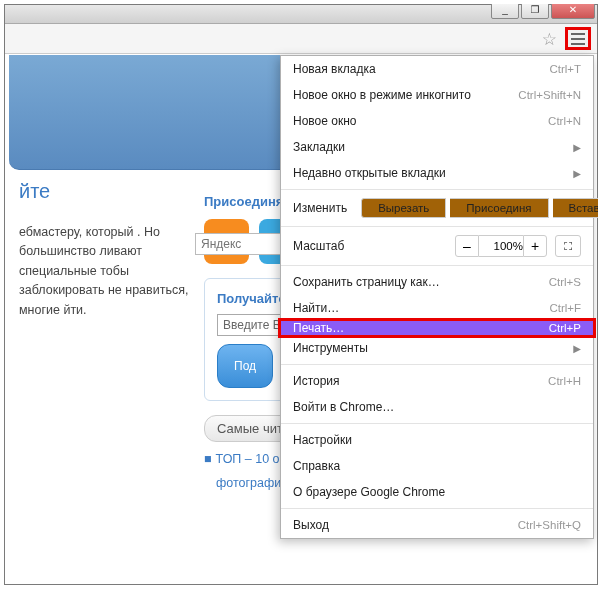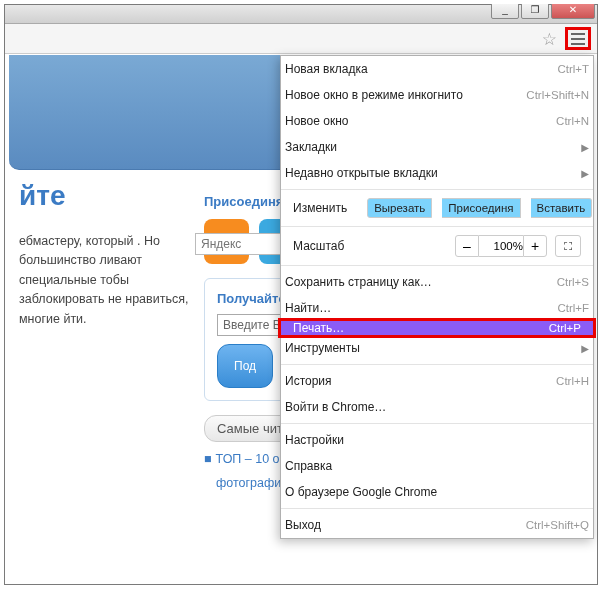--- a/index.html
+++ b/index.html
@@ -9,45 +9,45 @@
 .titlebar-btns{position:absolute;right:2px;top:-4px;display:flex;gap:2px}
 .tbtn{width:28px;height:18px;border:1px solid #888;background:linear-gradient(#f8f8f8,#dcdcdc);border-radius:2px;font-size:10px;text-align:center;line-height:15px;color:#333}
 .tbtn.close{width:44px;background:linear-gradient(#e88,#c55);color:#fff}
 .addrbar{height:30px;background:#f5f5f5;border-bottom:1px solid #ccc;position:relative}
 .star{position:absolute;right:40px;top:5px;font-size:17px;color:#999}
 .hamburger{position:absolute;right:6px;top:3px;width:26px;height:23px;border:3px solid #e80000;background:#f0f0f0;display:flex;flex-direction:column;justify-content:center;align-items:center;gap:3px;padding:2px}
 .hamburger span{width:14px;height:2px;background:#666}
 .content{position:absolute;top:50px;left:0;right:0;bottom:0;overflow:hidden}
 .banner{height:115px;background:linear-gradient(#7aa9d4,#5a8bc0);border-bottom:1px solid #4a7ab0;border-radius:0 0 10px 10px;margin:0 4px}
 .page{padding:10px 14px;font-size:13px;color:#333}
-.page-title{color:#3b7bc4;font-size:28px;font-weight:bold;}
+.page-title{color:#3b7bc4;font-size:20px;font-weight:normal;}
 .search-box{position:absolute;top:178px;left:190px;width:90px;border:1px solid #bbb;padding:3px 5px;font-size:12px;color:#888;background:#fff}
 .section-h{color:#3b7bc4;font-weight:bold;font-size:13px;margin:14px 0 10px}
 .rss{width:45px;height:45px;background:#f78c1f;border-radius:8px;display:inline-flex;align-items:center;justify-content:center;color:#fff;font-size:28px;margin-right:6px}
 .tw{width:45px;height:45px;background:#3ba9e0;border-radius:8px;display:inline-block;vertical-align:top}
 .body-text{font-size:12.5px;line-height:1.55;color:#444;margin-top:20px;max-width:170px}
 .subscribe-box{border:1px solid #cde;border-radius:6px;padding:12px;width:170px;margin-top:14px}
 .email-input{border:1px solid #aaa;padding:3px 5px;font-size:12px;width:140px;margin:8px 0;color:#666;background:#fff}
 .sub-btn{background:linear-gradient(#6eb4f0,#3a8ed8);color:#fff;border:1px solid #2a7ec8;border-radius:12px;padding:14px 16px;font-size:12px}
 .most-read{background:linear-gradient(#fafafa,#e7e7e7);border:1px solid #ccc;border-radius:12px;padding:5px 12px;font-size:13px;color:#555;display:inline-block;margin-top:14px}
 .link{color:#3b7bc4;font-size:12.5px;margin-top:10px;display:block}
 .bullet{color:#3b7bc4;margin-right:4px}
 .left-col{width:172px;float:left}
 .right-col{margin-left:185px}
 
 .menu{position:absolute;top:50px;right:3px;width:314px;background:#fff;border:1px solid #b0b0b0;box-shadow:-2px 3px 10px rgba(0,0,0,.25);font-size:12px;z-index:10}
-.menu-item{padding:6px 4px;display:flex;justify-content:space-between;align-items:center;color:#222;cursor:default}
+.menu-item{padding:6px 12px;display:flex;justify-content:space-between;align-items:center;color:#222;cursor:default}
 .menu-item.selected{background:#8b5cf6;color:#fff;border:3px solid #e80000;margin:-3px;position:relative;z-index:5;padding:0 12px}
 .menu-item .shortcut{color:#999;font-size:11.5px}
 .menu-item.selected .shortcut{color:#fff}
 .menu-sep{height:1px;background:#e3e3e3;margin:3px 0}
 .submenu-arrow{color:#888;font-size:10px}
-.edit-row{padding:5px 12px;display:flex;align-items:center;gap:10px}
+.edit-row{padding:5px 12px;display:flex;align-items:center;gap:4px}
 .edit-label{margin-right:10px;color:#222}
-.edit-btn{border:1px solid #ccc;background:#7dd3fc;padding:3px 6px;font-size:11.5px;color:#222}
+.edit-btn{border:1px solid #ccc;background:#a16207;padding:3px 16px;font-size:11.5px;color:#222}
 .edit-btn:first-of-type{border-radius:3px 0 0 3px}
 .edit-btn:last-of-type{border-radius:0 3px 3px 0}
 .edit-btn+.edit-btn{border-left:none}
 .zoom-row{padding:5px 12px;display:flex;align-items:center}
 .zoom-label{flex:1;color:#222}
 .zoom-btn{border:1px solid #ccc;background:#fff;width:24px;height:22px;font-size:14px;text-align:center;line-height:18px}
 .zoom-val{border:1px solid #ccc;border-left:none;border-right:none;background:#fff;width:44px;height:22px;font-size:11.5px;text-align:right;line-height:20px}
 .fullscreen-btn{border:1px solid #ccc;background:#fff;width:26px;height:22px;margin-left:8px;font-size:11px;text-align:center;line-height:19px;border-radius:3px}
 </style>
 </head>

